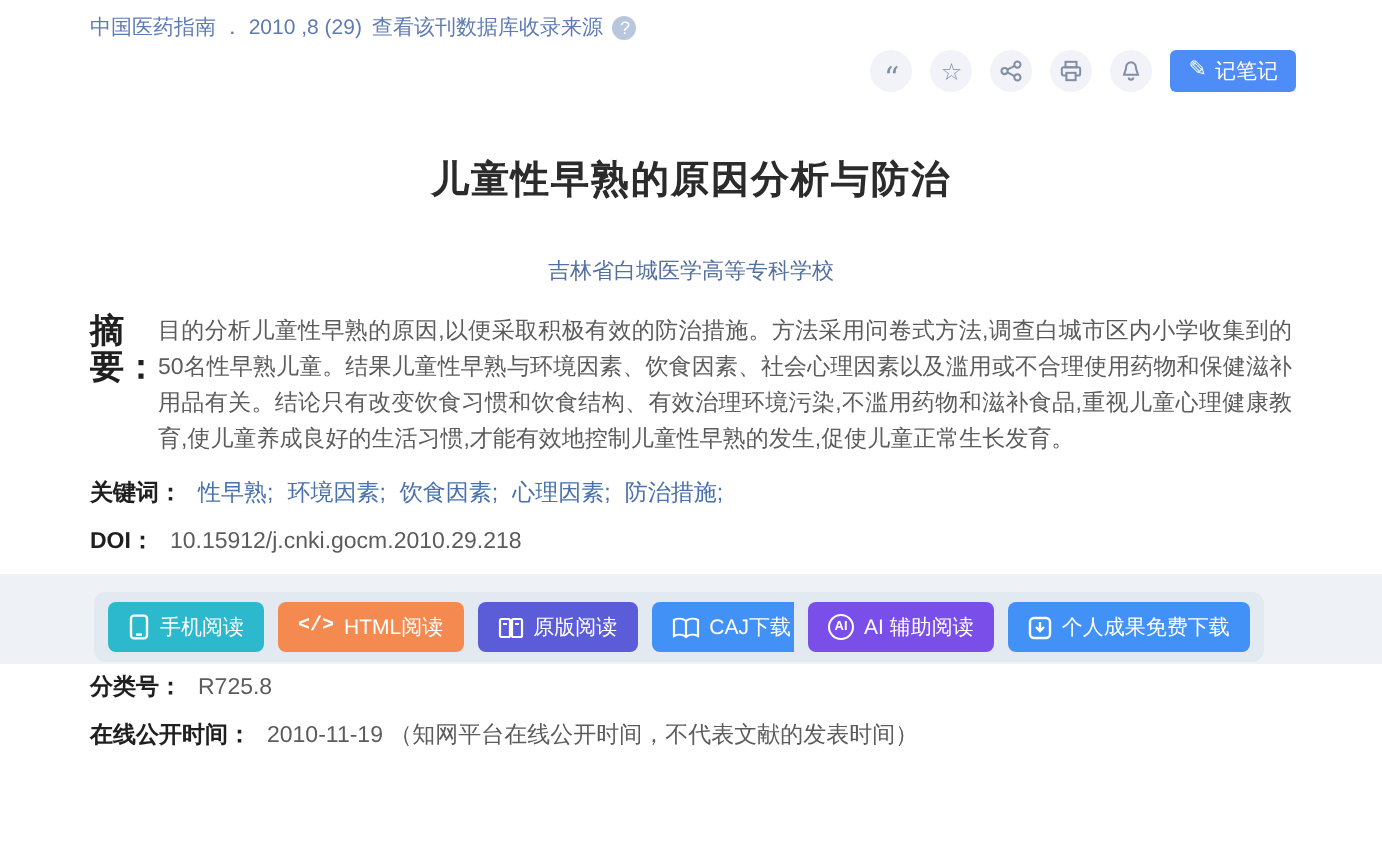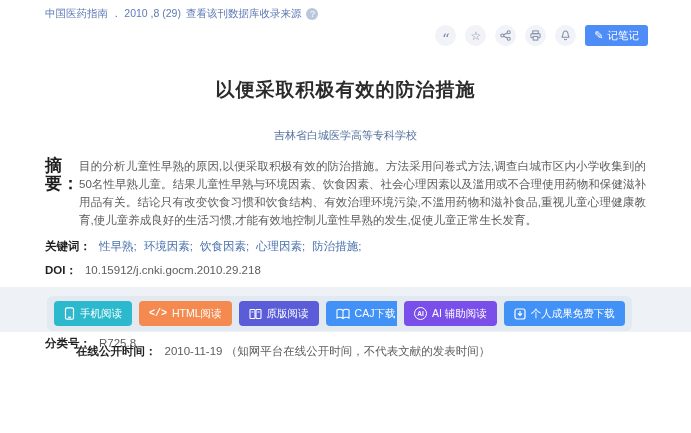--- a/index.html
+++ b/index.html
@@ -40,21 +40,21 @@
   .abstract .lbl { flex:0 0 34px; font-weight:700; color:#1f1f1f; font-size:17px; line-height:18px; }
   .abstract .txt { flex:1; font-size:11.5px; line-height:18px; color:#5c5c5c; text-align:justify; }
 
   .kw-row { position:absolute; top:239px; left:45px; display:flex; align-items:center; font-size:11.5px; }
   .kw-row .lbl { font-weight:700; color:#1f1f1f; margin-right:8px; }
   .kw-row a { color:#4a71ad; text-decoration:none; margin-right:7px; cursor:pointer; }
 
   .meta-row { position:absolute; left:45px; display:flex; font-size:11.5px; align-items:baseline; }
   .meta-row .lbl { font-weight:700; color:#1f1f1f; margin-right:8px; }
   .meta-row .val { color:#5c5c5c; }
-  .m0 { top:263px; } .m1 { top:288px;margin-left:39px; } .m2 { top:312px; } .m3 { top:336px; } .m4 { top:344px;margin-left:31px; }
+  .m0 { top:263px; } .m1 { top:288px;margin-left:39px; } .m2 { top:312px; } .m3 { top:336px; } .m4 { top:360px; }
 
   
   .footer { position:absolute; left:0; bottom:0; width:691px; height:45px; background:#eef1f6; }
   .btn-group { position:absolute; top:9px; background:#e3e9f1; border-radius:6px;
     display:flex; align-items:center; padding:5px 7px; gap:7px; }
   .g1 { left:47px; } .g2 { left:397px; }
   .act-btn { height:25px; border-radius:4px; color:#fff; font-size:10.5px;
     display:inline-flex; align-items:center; gap:5px; padding:0 10px; cursor:pointer; white-space:nowrap; }
   .act-btn svg { display:block; }
   .code-glyph { font-size:10px; font-weight:700; font-family:"Liberation Mono",monospace; }
@@ -100,21 +100,21 @@
         <path d="M6 1.2 C3.8 1.2 3.2 3.2 3.2 5 L2.2 8 H9.8 L8.8 5 C8.8 3.2 8.2 1.2 6 1.2 Z" fill="none" stroke="#828ea6" stroke-width="1.1"></path>
         <path d="M4.8 9.5 a1.2 1.2 0 0 0 2.4 0" fill="none" stroke="#828ea6" stroke-width="1.1"></path>
       </svg>
     </div>
     <div class="note-btn">
       <span class="pencil-glyph">✎</span>
       <span>记笔记</span>
     </div>
   </div>
 
-  <h1 class="title">以便采取积极有效的防治措施</h1>
+  <h1 class="title">儿童性早熟的原因分析与防治</h1>
   <div class="affiliation">吉林省白城医学高等专科学校</div>
 
   <div class="abstract">
     <span class="lbl">摘要：</span>
     <span class="txt">目的分析儿童性早熟的原因,以便采取积极有效的防治措施。方法采用问卷式方法,调查白城市区内小学收集到的50名性早熟儿童。结果儿童性早熟与环境因素、饮食因素、社会心理因素以及滥用或不合理使用药物和保健滋补用品有关。结论只有改变饮食习惯和饮食结构、有效治理环境污染,不滥用药物和滋补食品,重视儿童心理健康教育,使儿童养成良好的生活习惯,才能有效地控制儿童性早熟的发生,促使儿童正常生长发育。</span>
   </div>
 
   <div class="kw-row">
     <span class="lbl">关键词：</span>
     <a>性早熟;</a>

